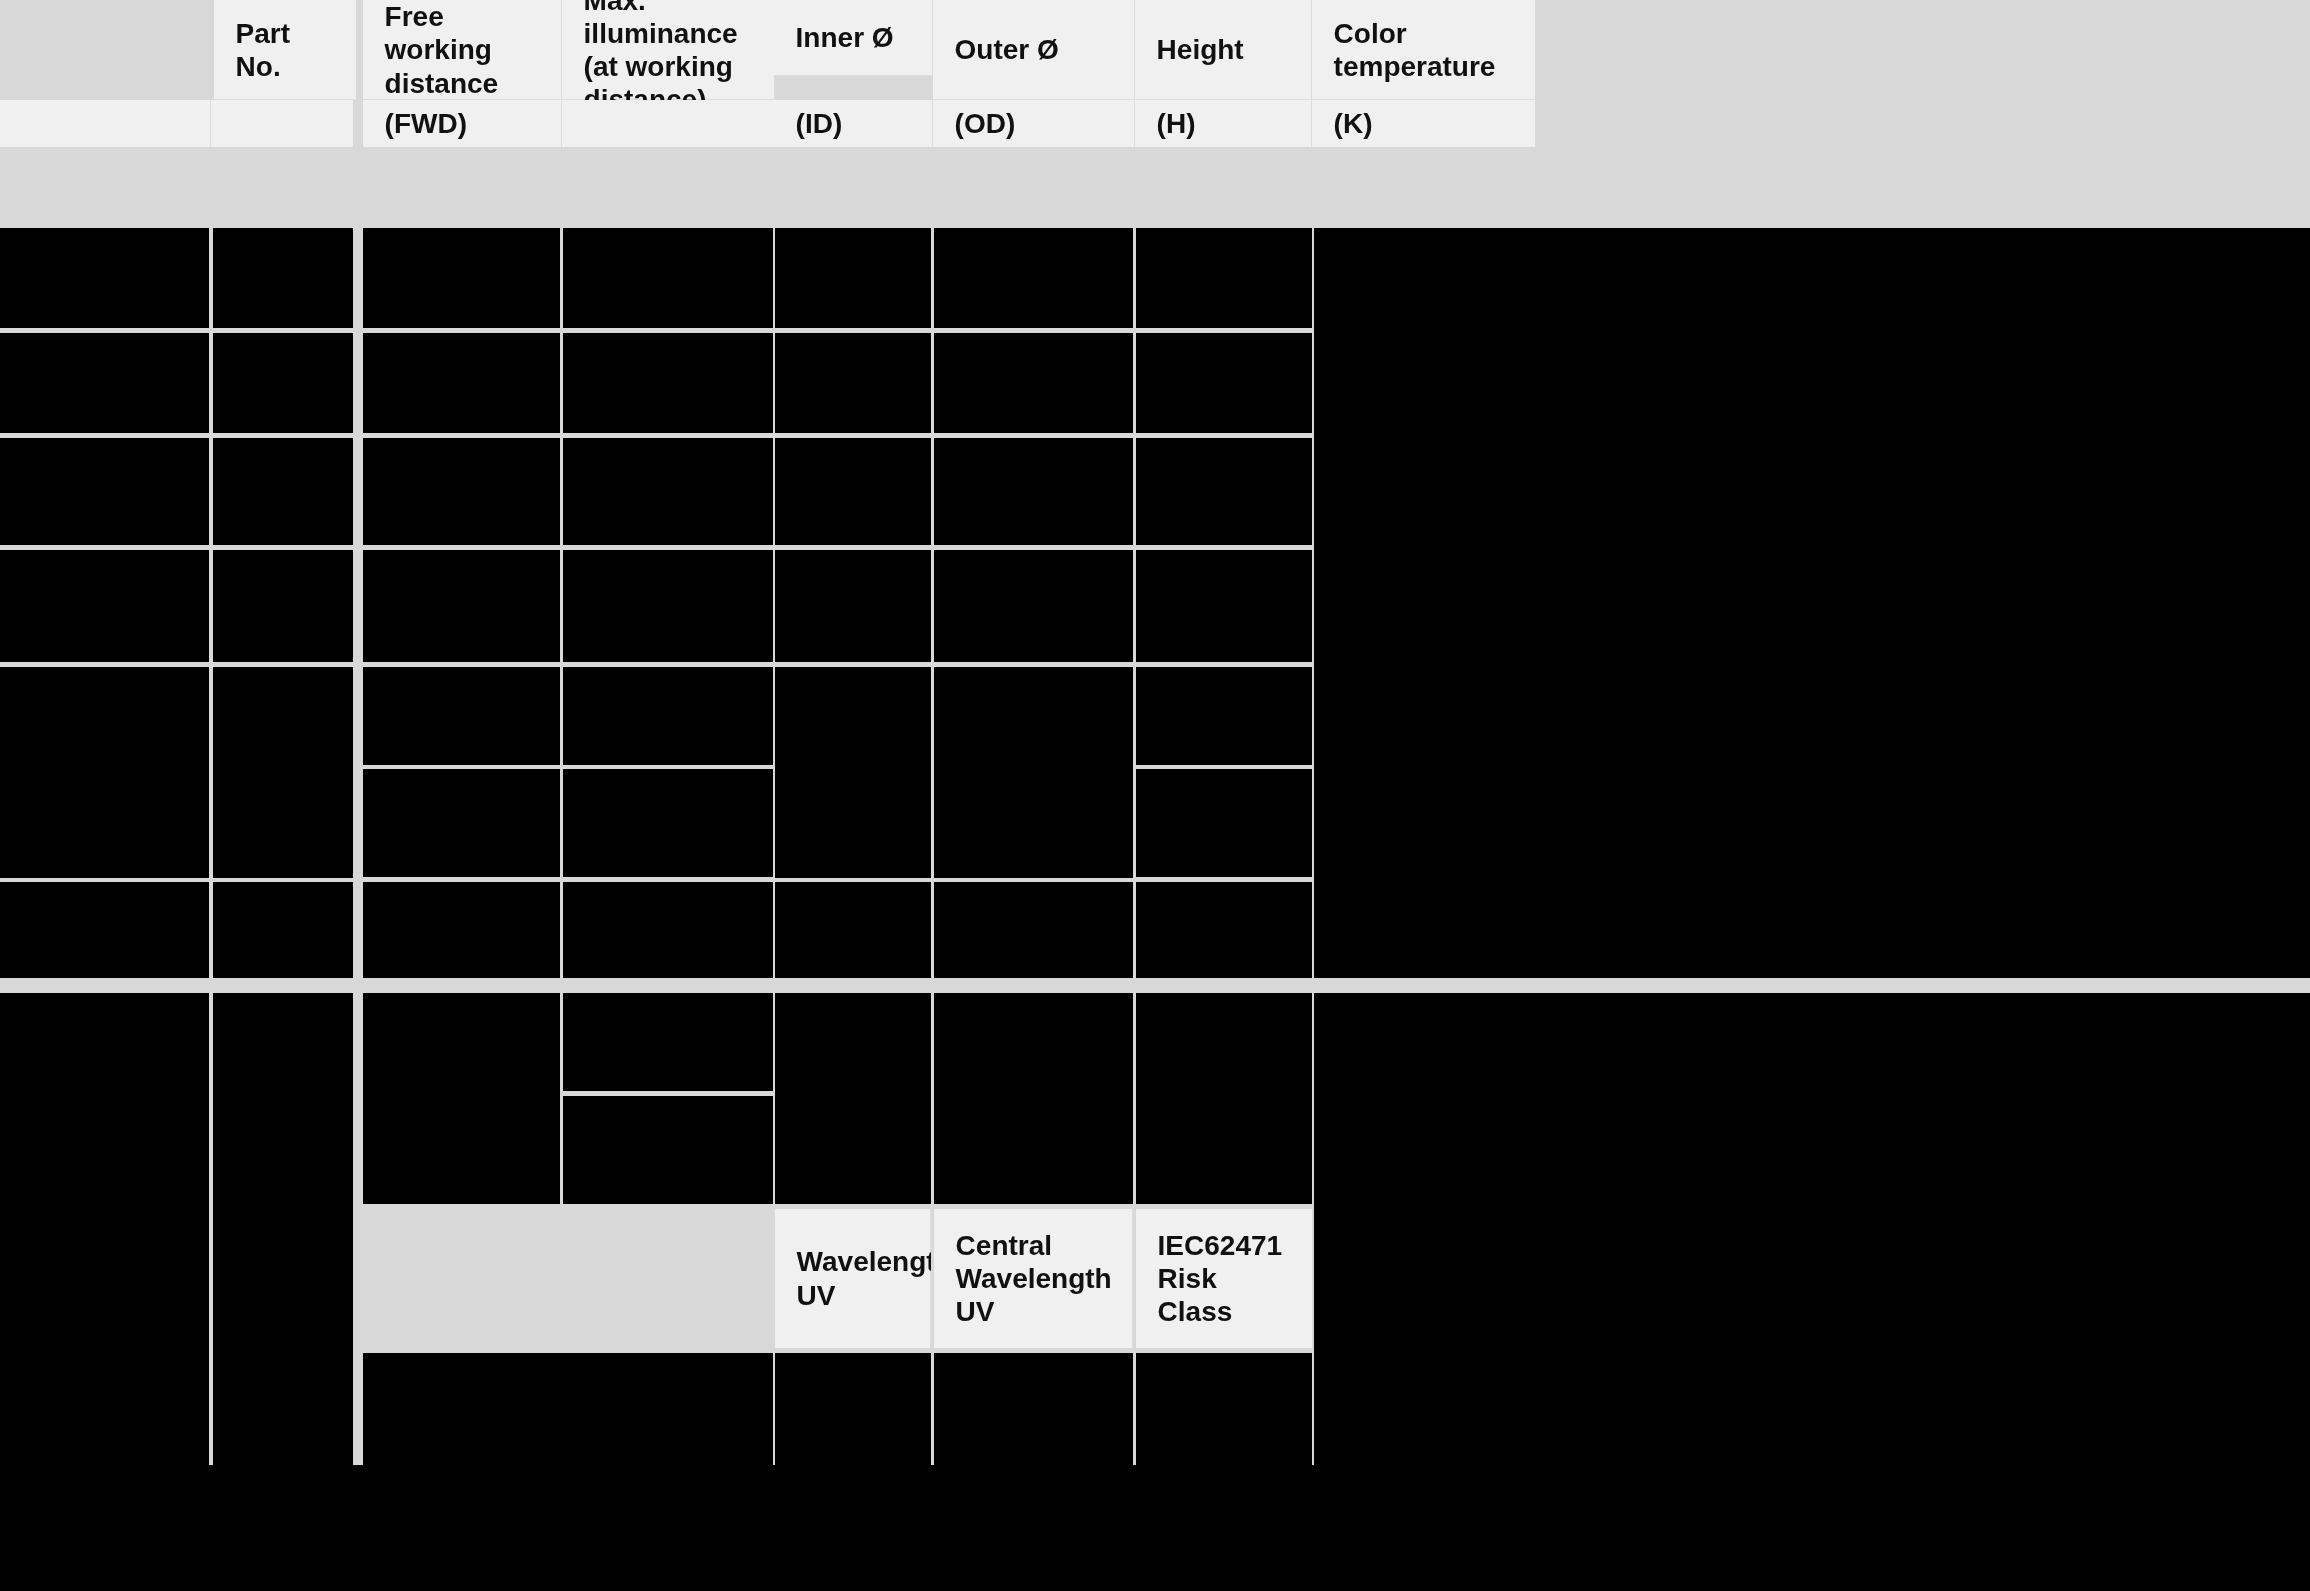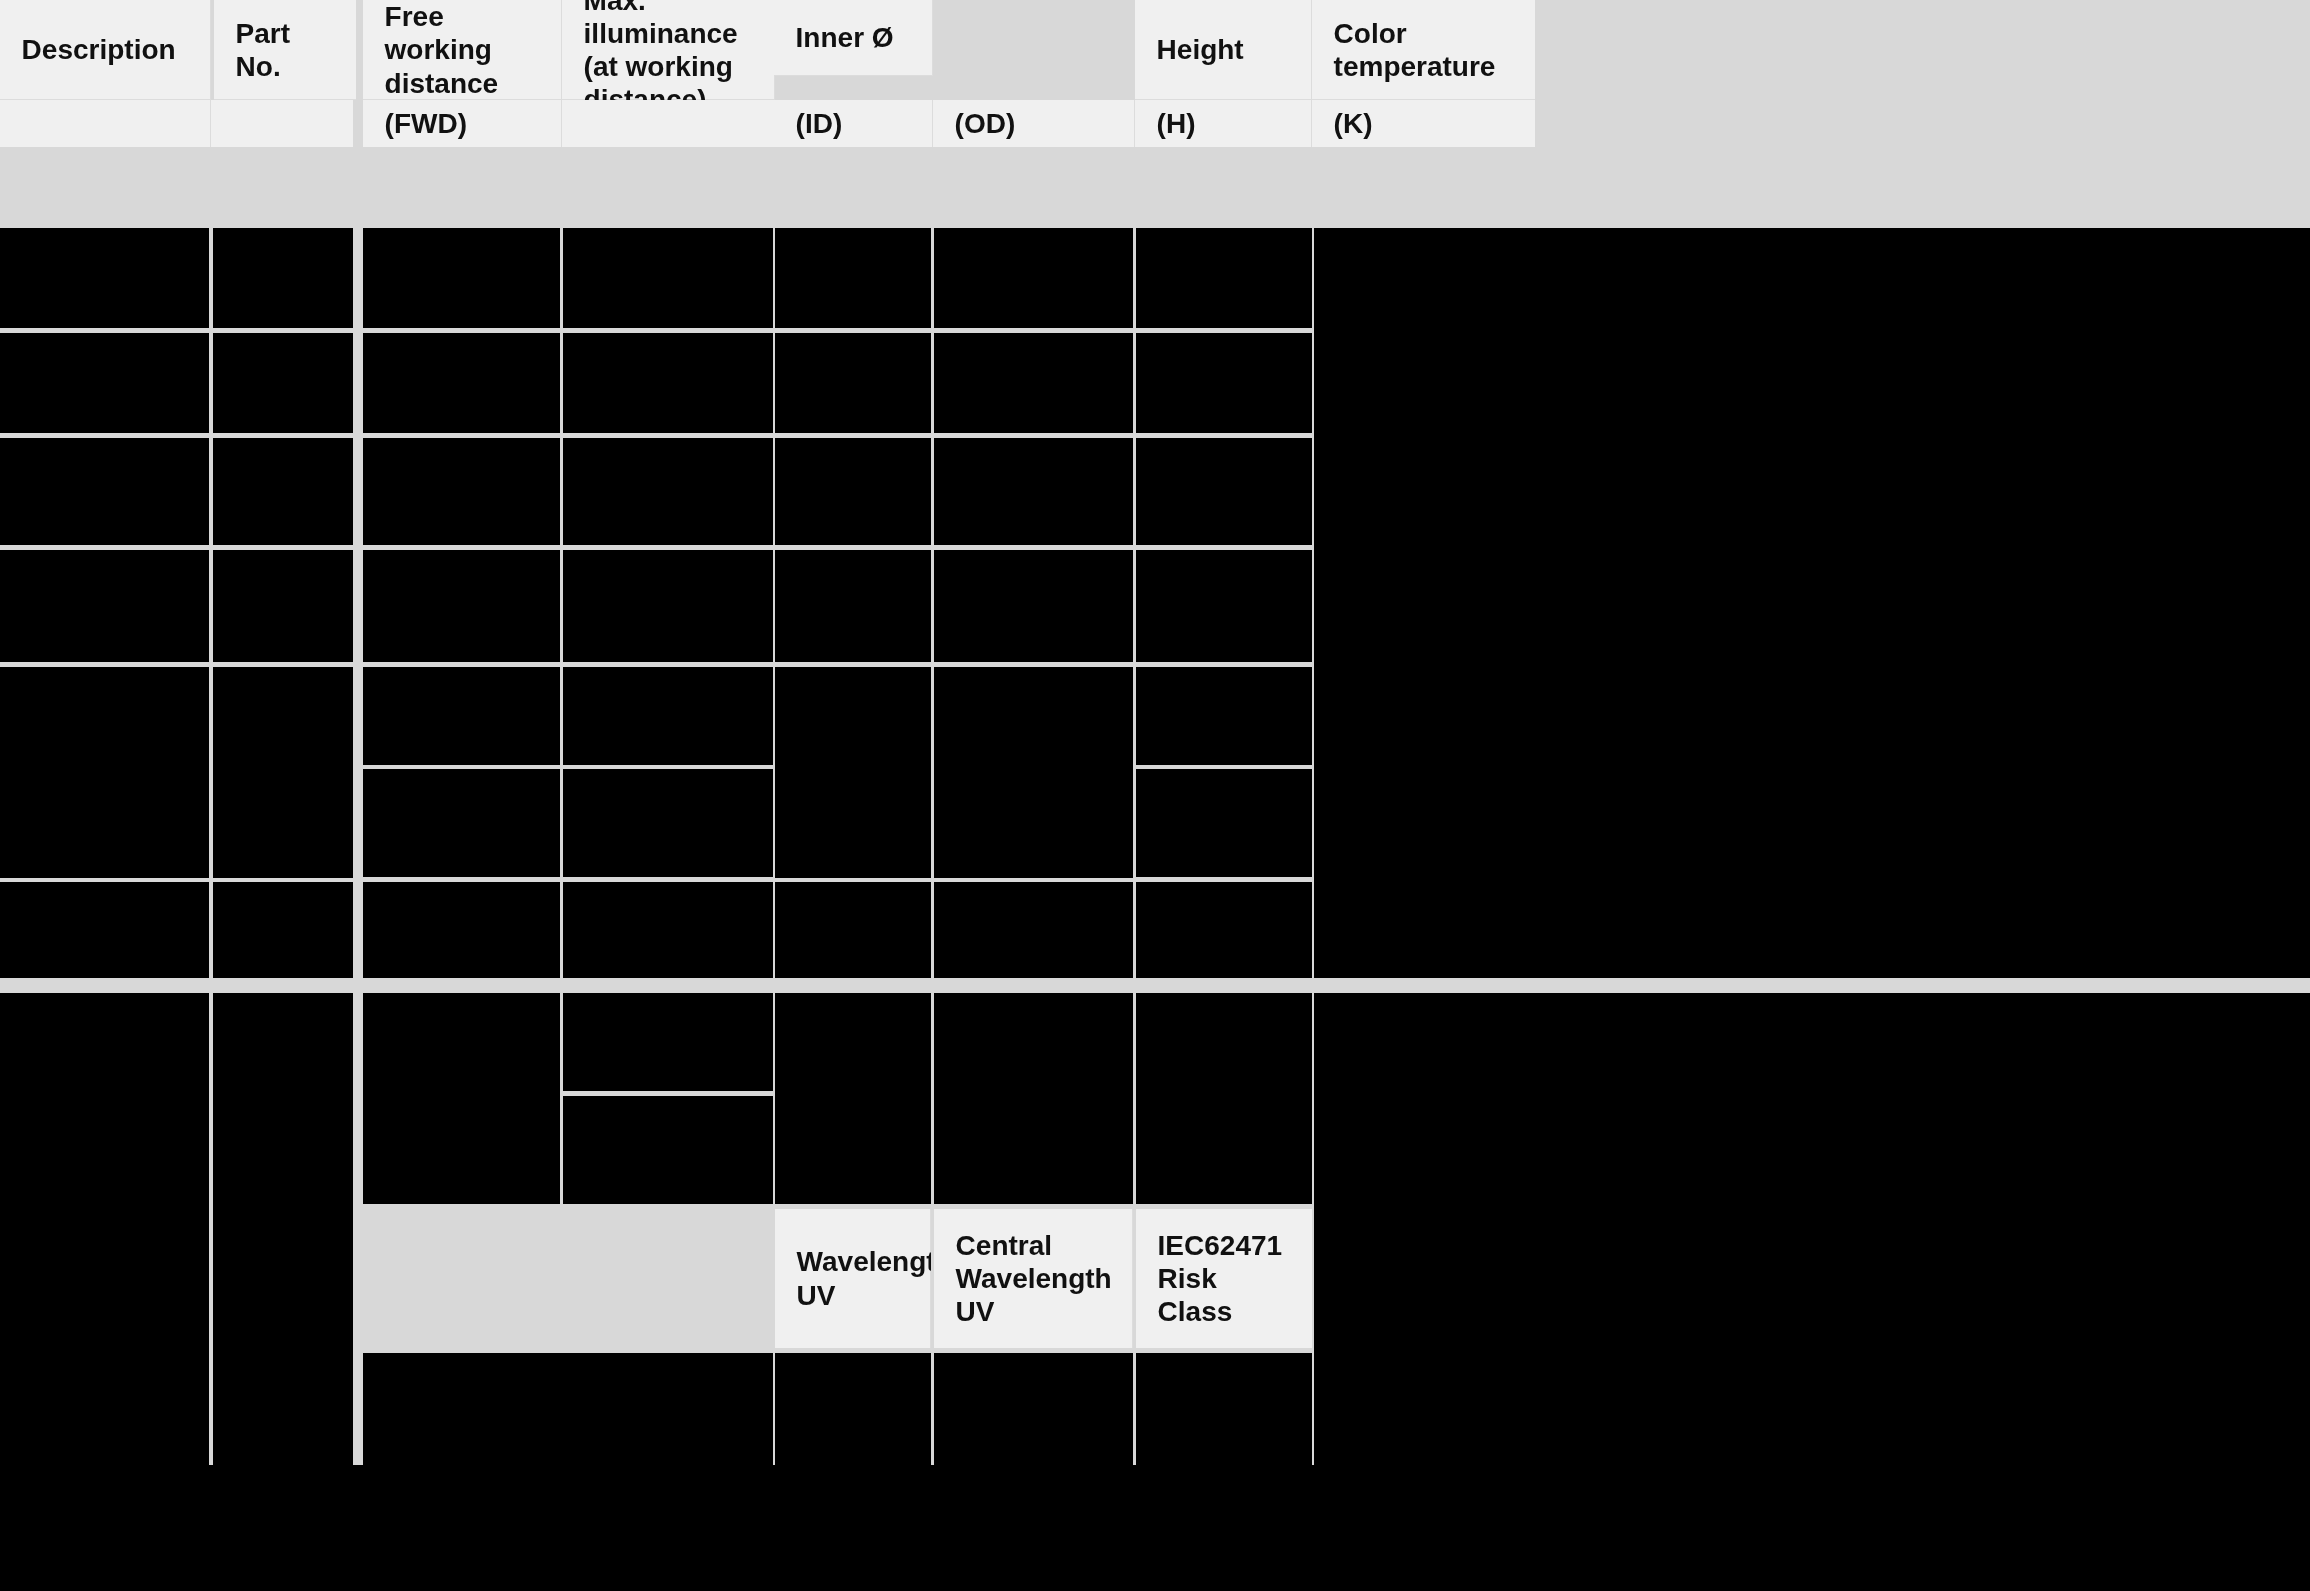--- a/index.html
+++ b/index.html
@@ -73,32 +73,32 @@
     background: #000000;
   }
 </style>
 </head>
 <body>
 
 <div id="spec-sheet">
 
   <div class="table-backdrop"></div>
 
-  <div class="cell head hair-rb" style="left:0px;   top:0px;  width:211px; height:100px;">Description</div>
   <div class="cell head hair-b" style="left:214px; top:0px;  width:142px; height:100px;">Part No.</div>
 
   <div class="cell head hair-r" style="left:0px;   top:100px; width:211px; height:47px;"></div>
   <div class="cell head" style="left:211px; top:100px; width:142px; height:47px;"></div>
 
   <div class="cell head hair-rb" style="left:363px;  top:0px; width:199px; height:100px;">Free working
 distance</div>
   <div class="cell head hair-rb" style="left:562px;  top:0px; width:213px; height:100px;">Max. illuminance
 (at working
 distance)</div>
   <div class="cell head hair-rb" style="left:774px;  top:0px; width:159px; height:76px;">Inner Ø</div>
+  <div class="cell head hair-rb" style="left:933px;  top:0px; width:202px; height:100px;">Outer Ø</div>
   <div class="cell head hair-rb" style="left:1135px; top:0px; width:177px; height:100px;">Height</div>
   <div class="cell head hair-b" style="left:1312px; top:0px; width:223px; height:100px;">Color
 temperature</div>
 
   <div class="cell head hair-r" style="left:363px;  top:100px; width:199px; height:47px;text-align:right;">(FWD)</div>
   <div class="cell head hair-r" style="left:562px;  top:100px; width:213px; height:47px;"></div>
   <div class="cell head hair-r" style="left:774px;  top:100px; width:159px; height:47px;">(ID)</div>
   <div class="cell head hair-r" style="left:933px;  top:100px; width:202px; height:47px;text-align:center;">(OD)</div>
   <div class="cell head hair-r" style="left:1135px; top:100px; width:177px; height:47px;">(H)</div>
   <div class="cell head" style="left:1312px; top:100px; width:223px; height:47px;">(K)</div>

